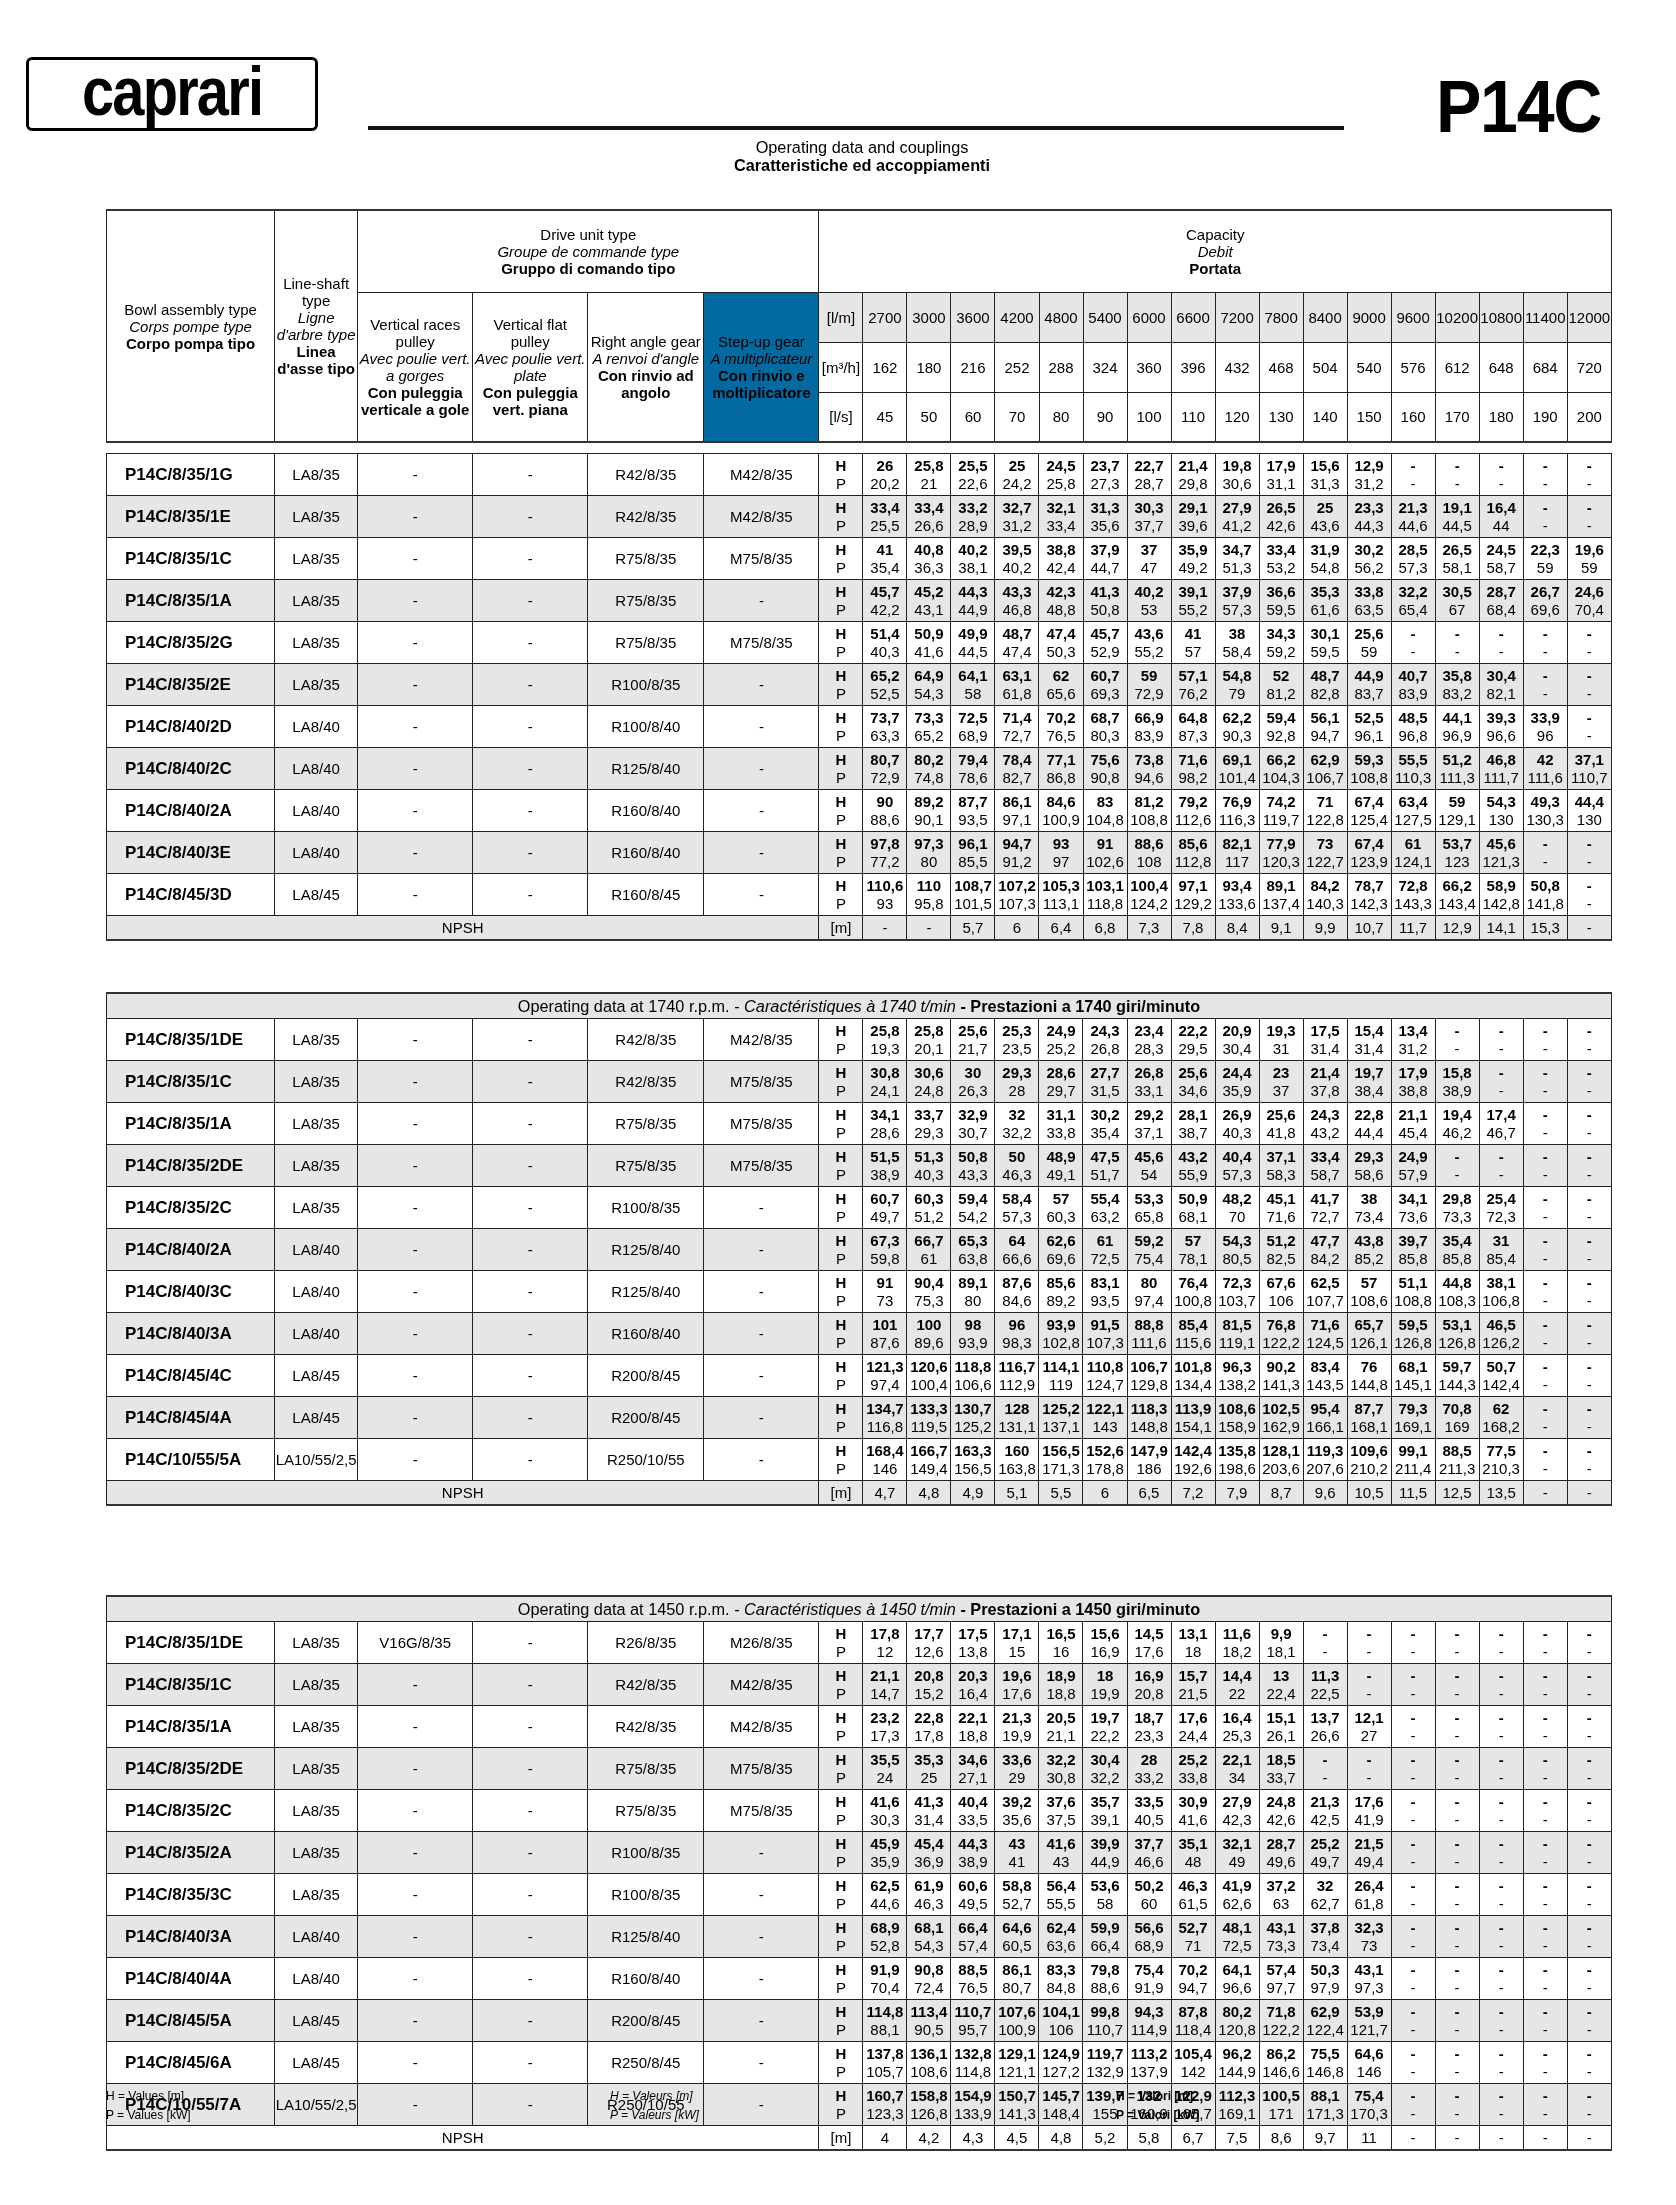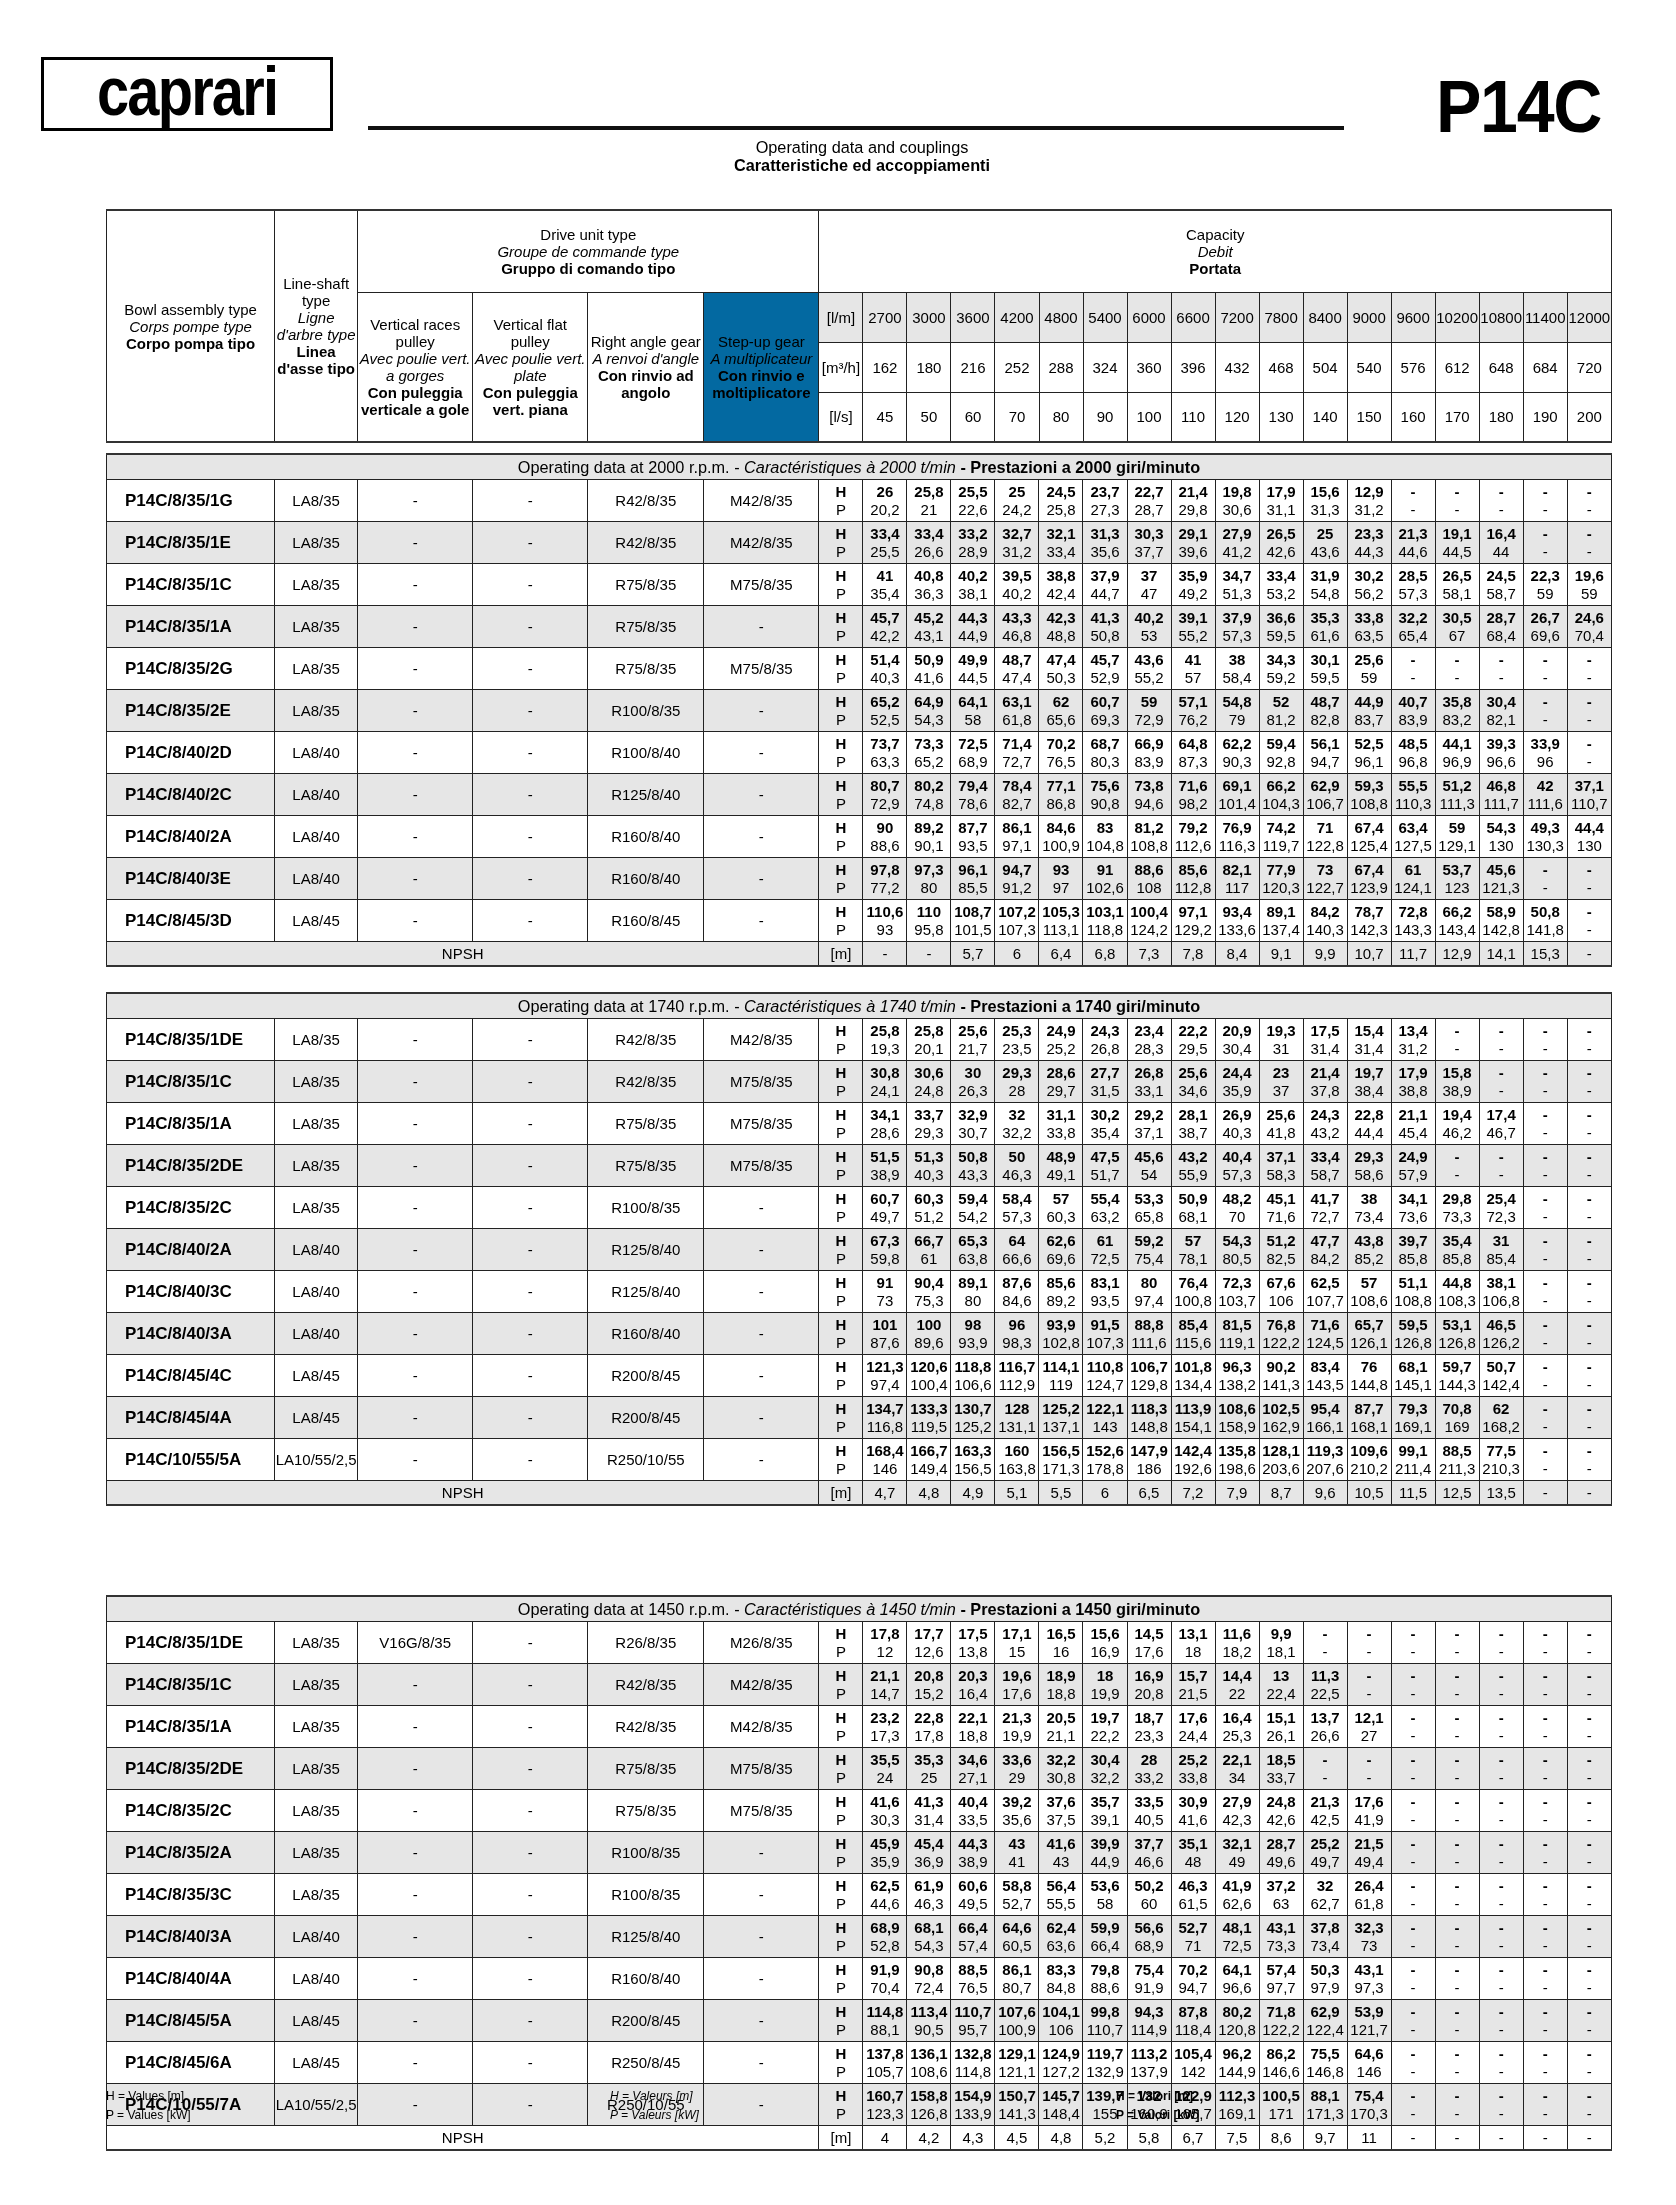--- a/index.html
+++ b/index.html
@@ -1,17 +1,17 @@
 <!DOCTYPE html>
 <html style="font-size:11.3px"><head>
 <meta charset="utf-8">
 <style>
   html, body { margin: 0; padding: 0; background: #ffffff; }
   body { width: 1676px; height: 2205px; position: relative; font-family: "Liberation Sans", sans-serif; color: #000; overflow: hidden; }
-  .logo { position: absolute; left: 41px; top: 57px; width: 292px; height: 74px; border: 3.5px solid #000; border-radius: 0; box-sizing: border-box; display: flex; align-items: center; justify-content: center; }
+  .logo { position: absolute; left: 26px; top: 57px; width: 292px; height: 74px; border: 3.5px solid #000; border-radius: 6px; box-sizing: border-box; display: flex; align-items: center; justify-content: center; }
   .logo span { font-family: "Liberation Sans", sans-serif; font-weight: bold; font-size: 68px; letter-spacing: -2.1px; transform: scaleX(0.85); line-height: 1; margin-top: -7px; }
   .rule { position: absolute; left: 368px; top: 126px; width: 976px; height: 4.2px; background: #111; }
   .model { position: absolute; left: 1436px; top: 64px; font-size: 74px; font-weight: bold; letter-spacing: -1.4px; transform: scaleX(0.92); transform-origin: left; }
   .subtitle { position: absolute; left: 0; width: 1676px; top: 139px; text-align: center; font-size: 16.3px; line-height: 17.7px; padding-left: 24px; }
   .subtitle .it { font-style: italic; }
   .subtitle .b { font-weight: bold; }
 
   table.grid { position: absolute; left: 106px; border-collapse: collapse; table-layout: fixed; width: 1506px; font-size: 15px; }
   table.grid td { border: 1.4px solid #222; text-align: center; vertical-align: middle; padding: 0; overflow: hidden; white-space: nowrap; }
   table.head { top: 209px; border-top: 2.8px solid #333; border-bottom: 2.8px solid #333; }
@@ -167,23 +167,20 @@
       <col style="width:168px">
       <col style="width:83px">
       <col style="width:115px">
       <col style="width:115px">
       <col style="width:116px">
       <col style="width:115px">
       <col style="width:44px">
       <col span="17" style="width:44px">
     </colgroup>
     <tbody>
-      <tr class="secttl">
-        <td colspan="24"><span>Operating data at 2000 r.p.m. - </span><span class="it">Caractéristiques à 2000 t/min</span><span class="b"> - Prestazioni a 2000 giri/minuto</span></td>
-      </tr>
       <tr class="row">
         <td class="bowl">P14C/8/35/1G</td>
         <td>LA8/35</td>
         <td>-</td>
         <td>-</td>
         <td>R42/8/35</td>
         <td>M42/8/35</td>
         <td>
           <span class="hv">H</span>
           <span class="pv">P</span>

